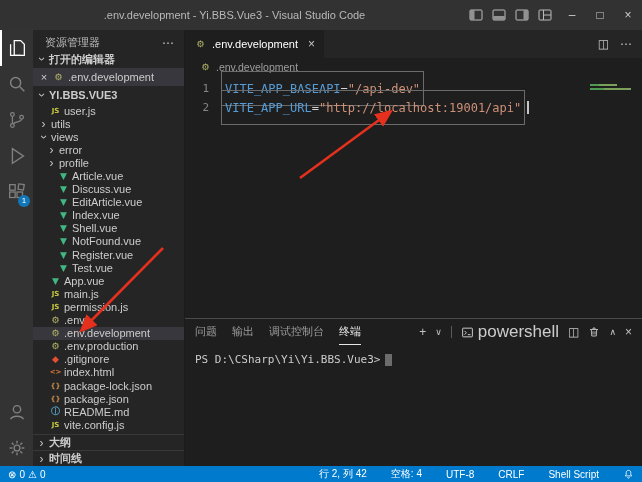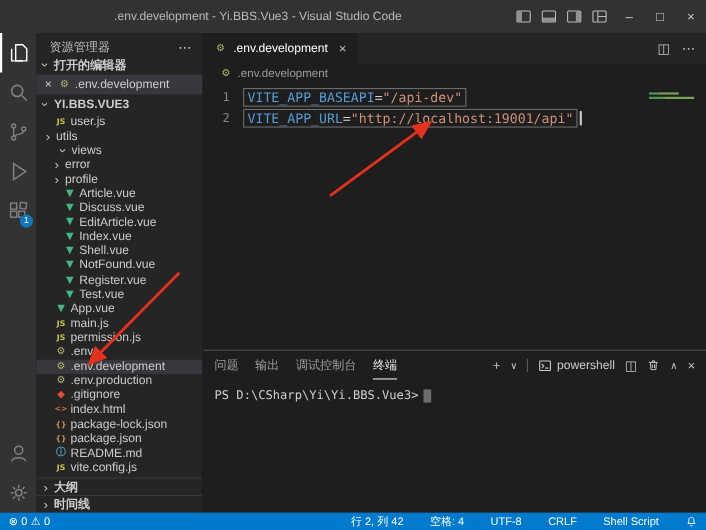--- a/index.html
+++ b/index.html
@@ -43,38 +43,38 @@
   
   .editor-col { flex:1; display:flex; flex-direction:column; min-width:0; }
   .tabbar { flex:0 0 28px; background:#252526; display:flex; align-items:stretch; }
   .tab { display:flex; align-items:center; gap:5px; padding:0 9px; background:#1e1e1e; color:#ffffff; font-size:11px; border-right:1px solid #252526; }
   .tab-close { color:#c5c5c5; font-size:12px; margin-left:5px; }
   .tab-actions { margin-left:auto; display:flex; align-items:center; gap:11px; padding-right:10px; color:#c5c5c5; font-size:12px; }
   .breadcrumb { flex:0 0 18px; display:flex; align-items:center; gap:4px; padding-left:14px; color:#9d9d9d; font-size:10.5px; }
   .code-area { flex:1; position:relative; padding-top:3px; font-family:"DejaVu Sans Mono", monospace; }
   .code-line { display:flex; align-items:center; height:19px; font-size:12px; }
   .line-num { width:24px; text-align:right; margin-right:12px; color:#858585; font-size:11px; flex:none; }
-  .line-box { display:flex; align-items:center; border:1px solid #6b6b6b; padding:0 3px; height:17px; }
+  .line-box { display:flex; align-items:center; border:1px solid #6b6b6b; padding:0 3px; height:35px; }
   .tok-key { color:#569cd6; }
   .tok-op { color:#d4d4d4; }
   .tok-str { color:#ce9178; }
   .caret { width:1.5px; height:13px; background:#c6c6c6; margin-left:2px; }
   .minimap { position:absolute; top:5px; right:6px; width:46px; }
   .minimap i { display:block; height:2px; margin:2.5px 0; background:linear-gradient(90deg,#4e9a52 0 35%, #7aa05a 35% 100%); }
   .minimap i:first-child { width:27px; }
   .minimap i:last-child { width:41px; }
 
   
   .panel { flex:0 0 148px; display:flex; flex-direction:column; border-top:1px solid #4a4a4a; background:#1e1e1e; }
   .panel-header { flex:0 0 26px; display:flex; align-items:center; padding:0 10px; }
   .panel-tabs { display:flex; gap:15px; font-size:11px; color:#9d9d9d; height:100%; align-items:center; }
   .panel-tab { height:100%; display:flex; align-items:center; border-bottom:1px solid transparent; }
   .panel-tab.active { color:#e7e7e7; border-bottom-color:#e7e7e7; }
   .panel-actions { margin-left:auto; display:flex; align-items:center; gap:9px; color:#c5c5c5; font-size:12px; }
-  .shell-item { display:flex; align-items:center; gap:4px; font-size:11px; color:#cccccc; }
+  .shell-item { display:flex; align-items:center; gap:4px; font-size:17px; color:#cccccc; }
   .vsep { width:1px; height:12px; background:#5a5a5a; }
   .terminal-body { flex:1; padding:8px 0 0 10px; font-family:"DejaVu Sans Mono", monospace; font-size:11px; color:#cccccc; }
   .term-caret { display:inline-block; width:7px; height:12px; background:#cccccc; opacity:.45; margin-left:5px; vertical-align:middle; }
 
   
   .statusbar { flex:0 0 16px; background:var(--accent,#007acc); color:#ffffff; display:flex; align-items:center; gap:10px; padding:0 8px; font-size:10px; white-space:nowrap; }
   .sb-item { display:flex; align-items:center; gap:3px; }
   .sb-right { margin-left:auto; display:flex; align-items:center; gap:24px; }
 
   
@@ -200,21 +200,21 @@
       <div class="tree" id="file-tree">
           <div class="tree-row" style="padding-left: 5px;">
             <span class="chev"></span>
             <span class="file-icon" style="color: rgb(203, 203, 65); font-size: 7px;">JS</span>
             <span class="tree-label">user.js</span>
           </div>
           <div class="tree-row" style="padding-left: 5px;">
             <span class="chev">›</span>
             <span class="tree-label">utils</span>
           </div>
-          <div class="tree-row" style="padding-left: 19px;">
+          <div class="tree-row" style="padding-left: 5px;">
             <span class="chev expanded">›</span>
             <span class="tree-label">views</span>
           </div>
           <div class="tree-row" style="padding-left: 13px;">
             <span class="chev">›</span>
             <span class="tree-label">error</span>
           </div>
           <div class="tree-row" style="padding-left: 13px;">
             <span class="chev">›</span>
             <span class="tree-label">profile</span>

